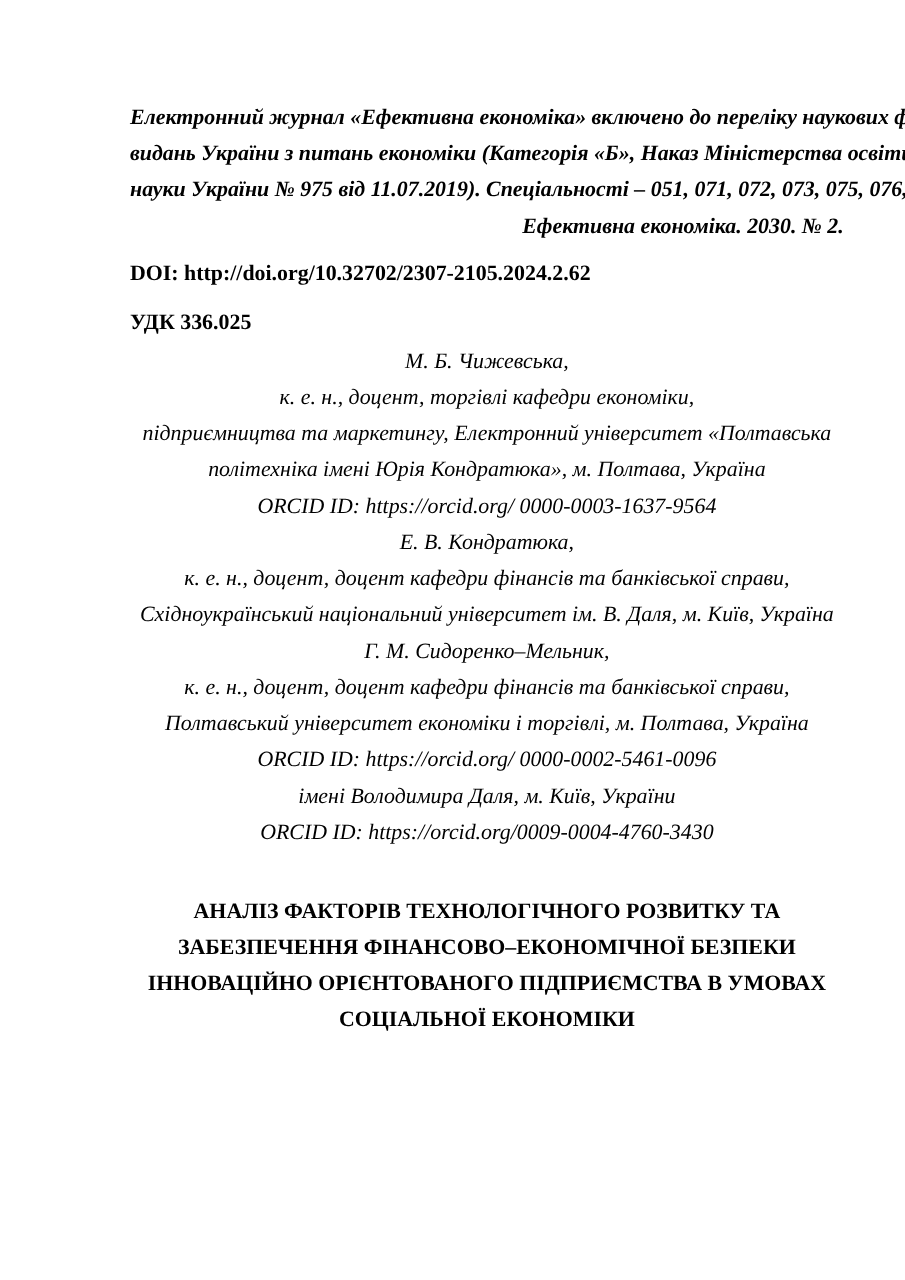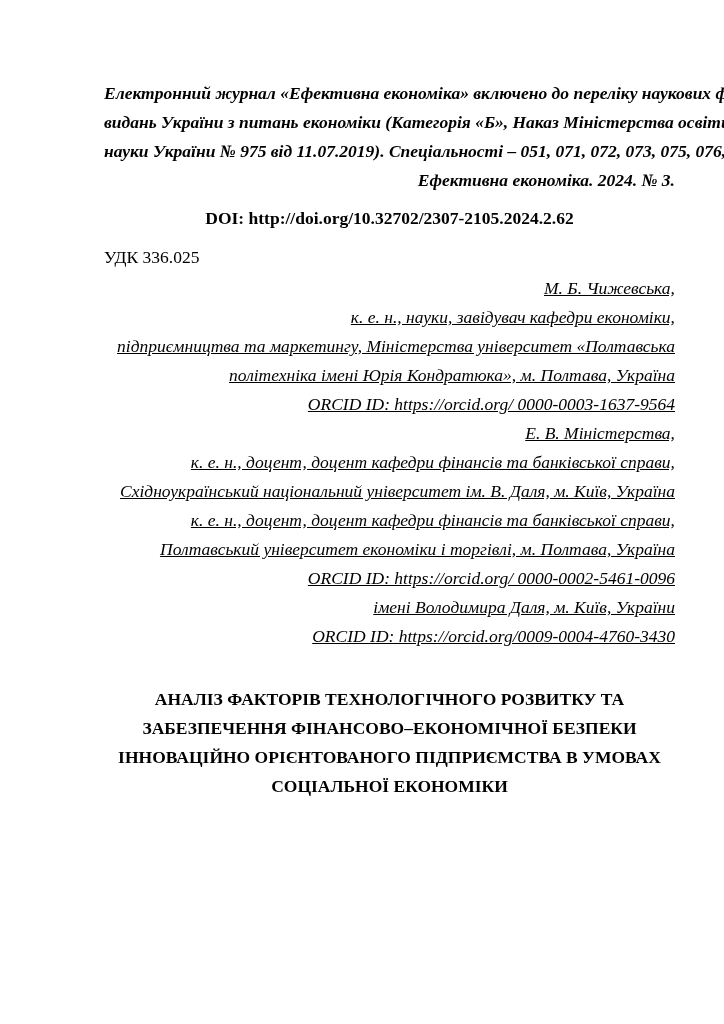--- a/index.html
+++ b/index.html
@@ -24,79 +24,79 @@
     background: #ffffff;
   }
   .journal-header {
     text-align: right;
     font-weight: bold;
     font-style: italic;
   }
   .doi-line {
     margin-top: 9px;
     font-weight: bold;
-    text-align: center;
+    text-align: left;
   }
   .udc-line {
     margin-top: 10px;
-    font-weight: normal;
+    font-weight: bold;
     text-align: left;
   }
   .authors {
     margin-top: 2px;
     text-align: center;
     font-style: italic;
   }
   .author-name,
   .author-line,
   .author-orcid {
-    text-align: right;
-    text-decoration: underline;
+    text-align: center;
   }
   .article-title {
     margin-top: 34px;
     text-align: center;
     font-weight: bold;
     font-family: Liberation Serif, serif;
   }
   .line { white-space: nowrap; }
 </style>
 </head>
 <body>
 
 <div class="page">
 
   <div class="journal-header">
     <div class="line">Електронний журнал «Ефективна економіка» включено до переліку наукових фахових</div>
     <div class="line">видань України з питань економіки (Категорія «Б», Наказ Міністерства освіти і</div>
     <div class="line">науки України № 975 від 11.07.2019). Спеціальності – 051, 071, 072, 073, 075, 076, 292.</div>
-    <div class="line">Ефективна економіка. 2024. № 3.</div>
+    <div class="line">Ефективна економіка. 2030. № 2.</div>
   </div>
 
   <div class="doi-line">DOI: http://doi.org/10.32702/2307-2105.2024.2.62</div>
 
   <div class="udc-line">УДК 336.025</div>
 
   <div class="authors">
 
     <div>
       <div class="author-name">М. Б. Чижевська,</div>
-      <div class="author-line">к. е. н., науки, завідувач кафедри економіки,</div>
-      <div class="author-line">підприємництва та маркетингу, Міністерства університет «Полтавська</div>
+      <div class="author-line">к. е. н., доцент, торгівлі кафедри економіки,</div>
+      <div class="author-line">підприємництва та маркетингу, Електронний університет «Полтавська</div>
       <div class="author-line">політехніка імені Юрія Кондратюка», м. Полтава, Україна</div>
       <div class="author-orcid">ORCID ID: https://orcid.org/ 0000-0003-1637-9564</div>
     </div>
 
     <div>
-      <div class="author-name">Е. В. Міністерства,</div>
+      <div class="author-name">Е. В. Кондратюка,</div>
       <div class="author-line">к. е. н., доцент, доцент кафедри фінансів та банківської справи,</div>
       <div class="author-line">Східноукраїнський національний університет ім. В. Даля, м. Київ, Україна</div>
     </div>
 
     <div>
+      <div class="author-name">Г. М. Сидоренко–Мельник,</div>
       <div class="author-line">к. е. н., доцент, доцент кафедри фінансів та банківської справи,</div>
       <div class="author-line">Полтавський університет економіки і торгівлі, м. Полтава, Україна</div>
       <div class="author-orcid">ORCID ID: https://orcid.org/ 0000-0002-5461-0096</div>
     </div>
 
     <div>
       <div class="author-line">імені Володимира Даля, м. Київ, України</div>
       <div class="author-orcid">ORCID ID: https://orcid.org/0009-0004-4760-3430</div>
     </div>
 

